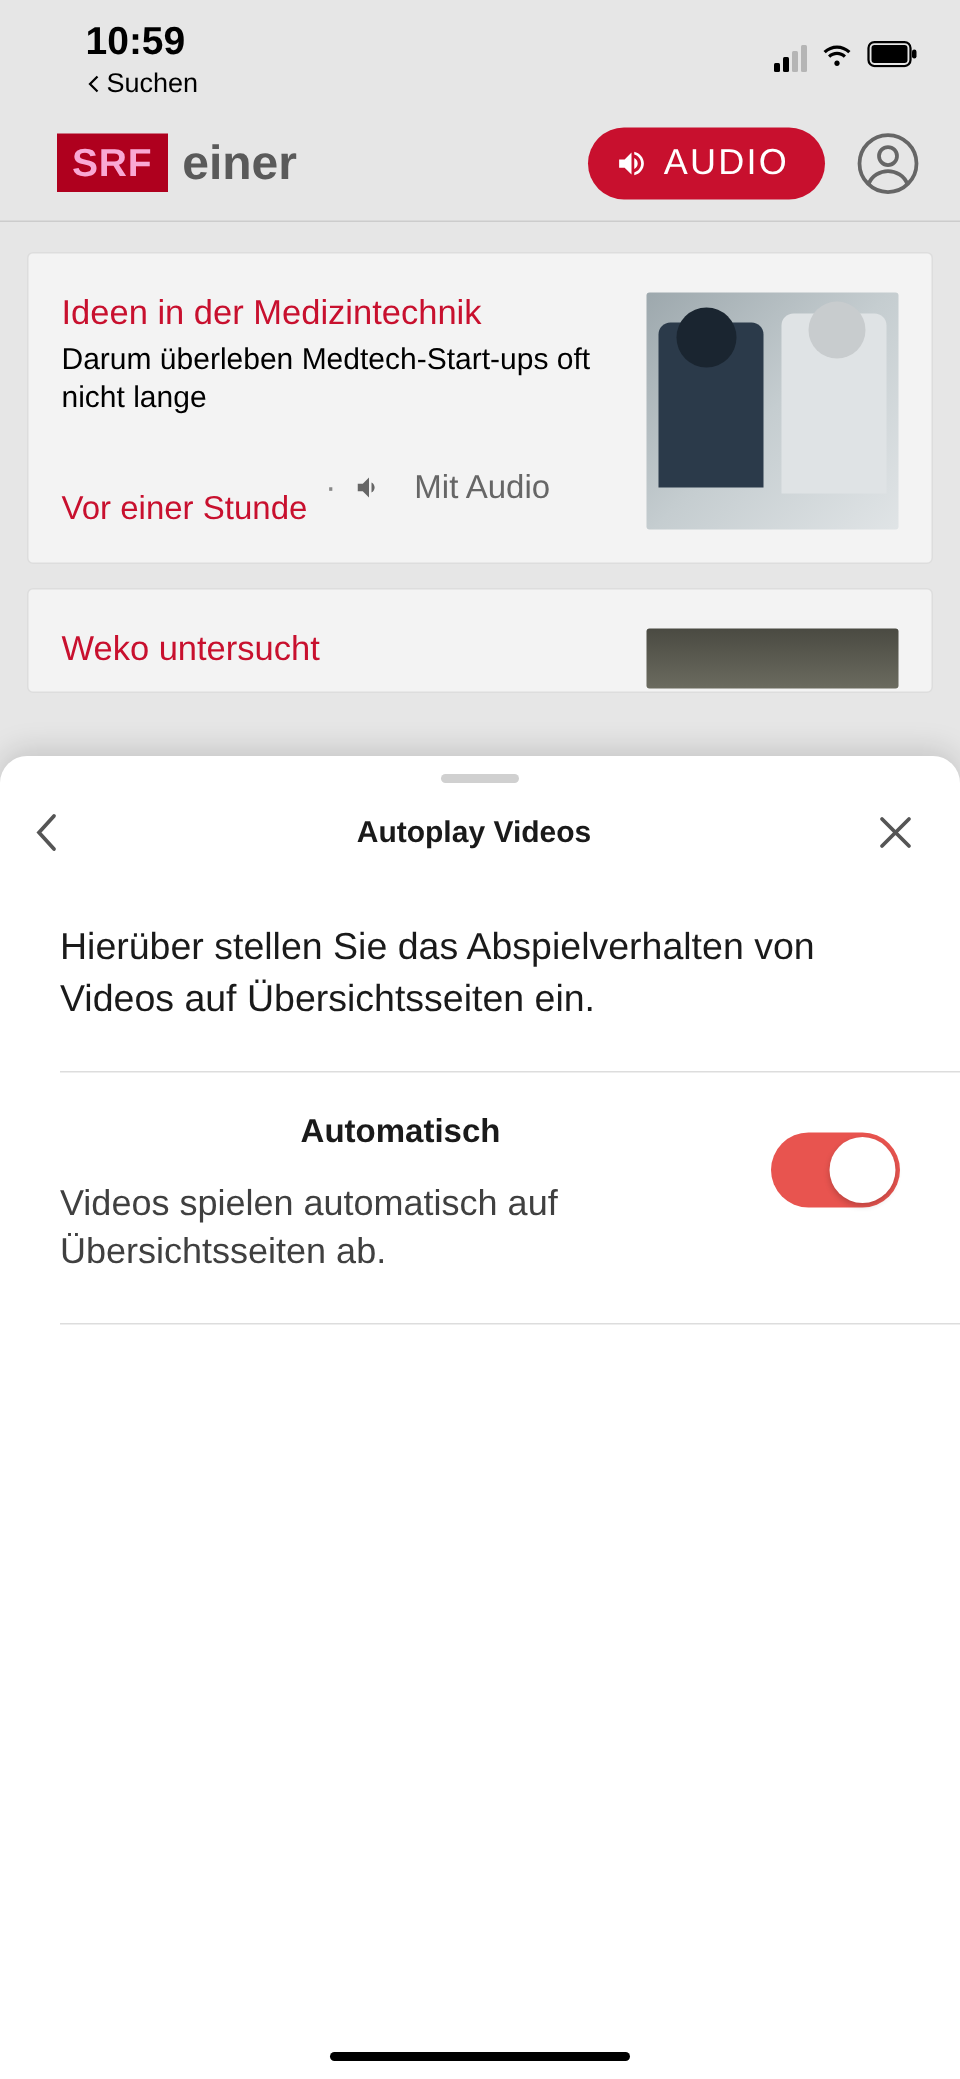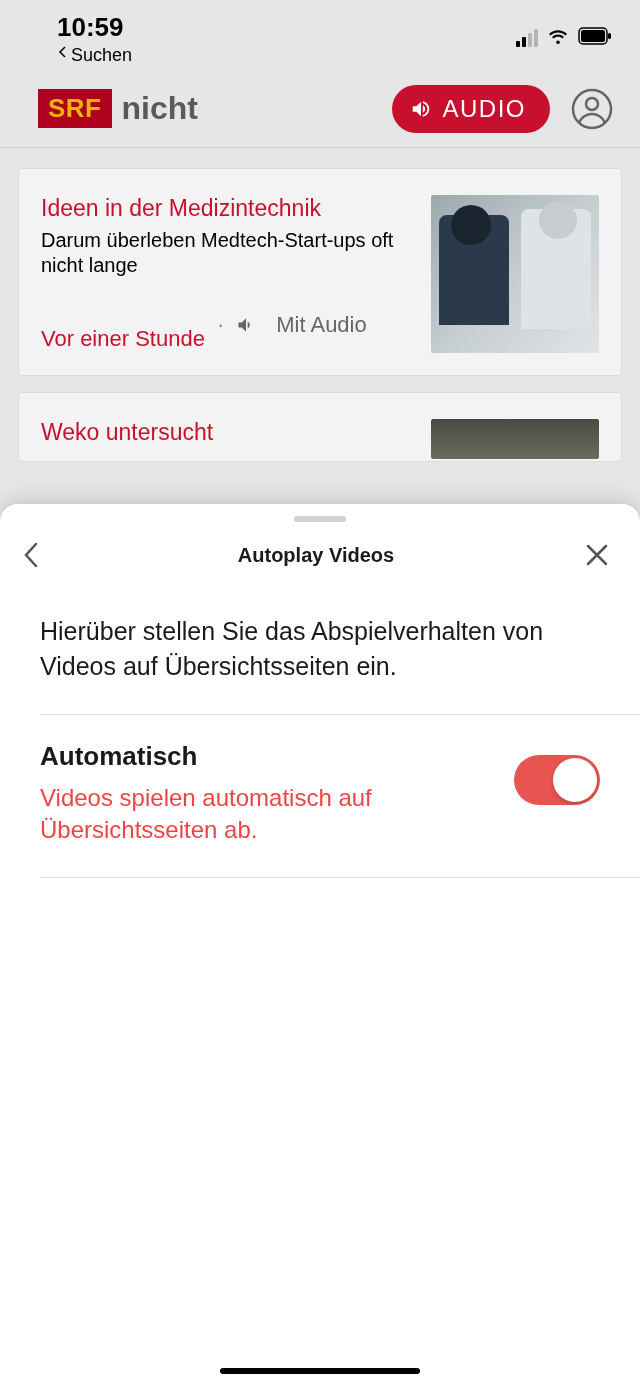--- a/index.html
+++ b/index.html
@@ -14,40 +14,40 @@
 .status-bar {
   height: 70px;
   display: flex;
   justify-content: space-between;
   align-items: flex-start;
   padding: 12px 28px 0 40px;
   margin-left: 17px;
 }
 .status-left { display: flex; flex-direction: column; }
 .status-time { font-size: 26px; font-weight: 600; }
-.status-back { font-size: 18px; display: flex; gap: 2px; margin-top: 2px;}
+.status-back { font-size: 18px; display: flex; align-items: center; gap: 2px; margin-top: 2px;}
 .status-right { display: flex; align-items: center; gap: 8px; padding-top:12px;}
 .signal-bars { display: flex; align-items: flex-end; gap: 2px; }
 .signal-bars div { width: 4px; background: #000; border-radius: 1px; }
 .signal-bars div:nth-child(1){height:6px;}
 .signal-bars div:nth-child(2){height:10px;}
 .signal-bars div:nth-child(3){height:14px; background:#b5b5b5;}
 .signal-bars div:nth-child(4){height:18px; background:#b5b5b5;}
 .wifi-icon svg { width: 24px; height: 24px; }
 .battery-icon svg { width: 34px; height: 18px; }
 .app-header {
   height: 78px;
   display: flex;
   align-items: center;
   padding: 0 24px 0 38px;
   border-bottom: 1px solid #ccc;
 }
 .logo-box {
   background: #af001e;
-  color: #eab308;
+  color: #f9a8d4;
   font-weight: 700;
   font-size: 26px;
   padding: 4px 10px;
   letter-spacing: 0.5px;
 }
 .logo-news {
   color: #5a5a5a;
   font-size: 32px;
   font-weight: 700;
   margin-left: 10px;
@@ -175,28 +175,29 @@
   margin-left: 40px;
 }
 .setting-row {
   display: flex;
   padding: 26px 40px 30px 40px;
   align-items: flex-start;
   gap: 20px;
 }
 .setting-text { flex: 1; }
 .setting-title {
-  font-size: 26px;
+  font-size: 22px;
   font-weight: 700;
-  margin-bottom: 10px;
+  margin-bottom: 20px;
   color: #1a1a1a;
+  text-align: center;
 }
 .setting-sub {
   font-size: 24px;
-  color: #ef4444;
+  color: #404040;
   line-height: 1.35;
 }
 .toggle {
   width: 86px;
   height: 50px;
   background: #e8544f;
   border-radius: 25px;
   position: relative;
   margin-top: 14px;
   flex-shrink:0;
@@ -260,21 +261,21 @@
           <rect x="1" y="1" width="28" height="16" rx="4" fill="none" stroke="#000" stroke-width="1.5"></rect>
           <rect x="3" y="3" width="24" height="12" rx="2" fill="#000"></rect>
           <rect x="30" y="6" width="3" height="6" rx="1.5" fill="#000"></rect>
         </svg>
     </div>
   </div>
 </div>
 
 <div class="app-header">
   <div class="logo-box">SRF</div>
-  <div class="logo-news">nicht</div>
+  <div class="logo-news">einer</div>
   <div class="header-spacer"></div>
   <div class="audio-pill">
     <svg width="22" height="22" viewBox="0 0 24 24">
         <path d="M3 9v6h4l5 5V4L7 9H3zm13.5 3c0-1.8-1-3.3-2.5-4v8c1.5-.7 2.5-2.2 2.5-4zm-2.5-8.5v2c3 .9 5 3.5 5 6.5s-2 5.6-5 6.5v2c4-.9 7-4.4 7-8.5s-3-7.6-7-8.5z" fill="#fff"></path>
       </svg>
     <span>AUDIO</span>
   </div>
   <div class="profile-icon">
     <svg width="42" height="42" viewBox="0 0 42 42">
         <circle cx="21" cy="21" r="19" fill="none" stroke="#666" stroke-width="2.5"></circle>

